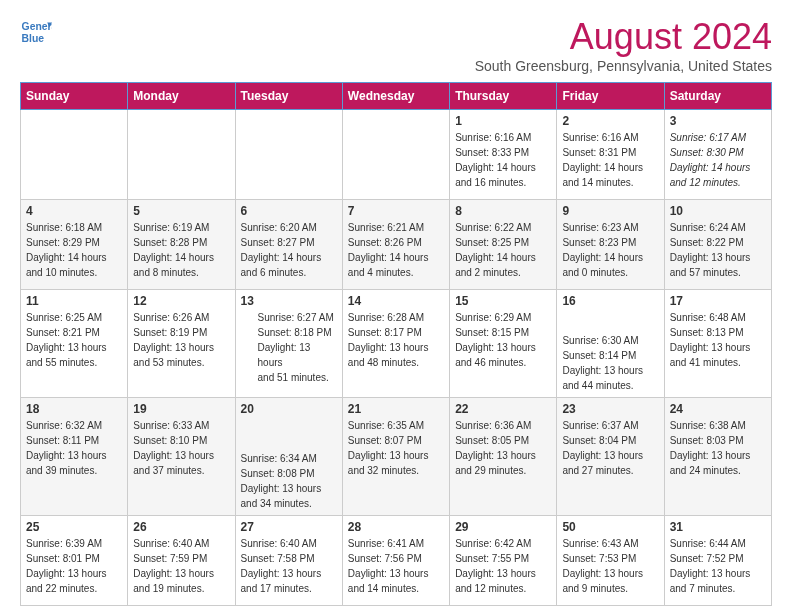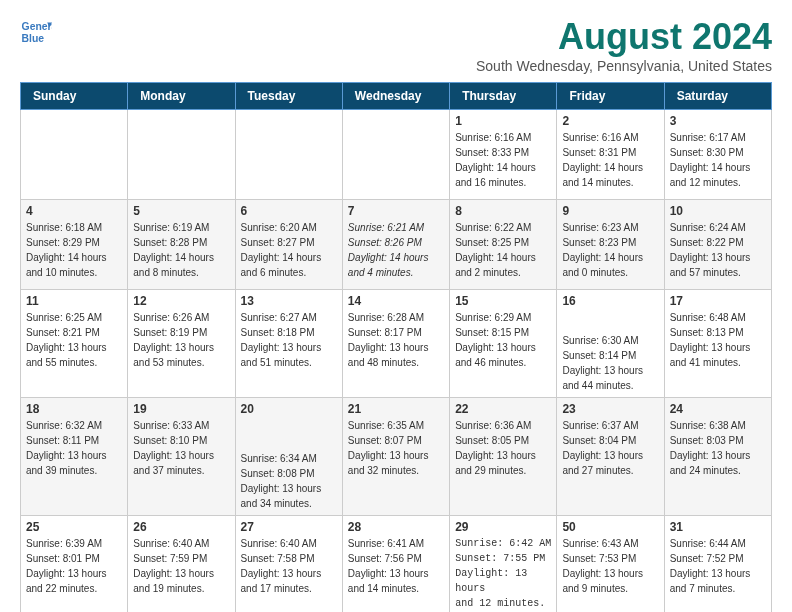--- a/index.html
+++ b/index.html
@@ -23,38 +23,38 @@
     }
     .logo-icon {
       width: 32px;
       height: 32px;
     }
     .title-block {
       text-align: right;
     }
     .month-title {
       font-size: 36px;
-      font-weight: bold;
-      color: #0f766e;
+      font-weight: normal;
+      color: #be185d;
     }
     .location {
       font-size: 14px;
       color: #555;
     }
     table {
       width: 100%;
       border-collapse: collapse;
       table-layout: fixed;
     }
     thead tr th {
-      background: #0c4a6e;
+      background: #be185d;
       color: #fff;
       font-size: 12px;
       font-weight: bold;
-      padding: 6px 12px;
+      padding: 6px 5px;
       text-align: left;
       border: 1px solid #5a9ad5;
     }
     tbody tr td {
       vertical-align: top;
       border: 1px solid #ccc;
       padding: 4px 5px;
       font-size: 10.5px;
       color: #333;
       height: 90px;
@@ -85,21 +85,21 @@
 <div class="header">
   <div class="logo">
     <svg class="logo-icon" viewBox="0 0 40 40" xmlns="http://www.w3.org/2000/svg">
       <text x="2" y="18" font-size="13" font-weight="bold" fill="#3a7abf">General</text>
       <text x="2" y="32" font-size="13" font-weight="bold" fill="#3a7abf">Blue</text>
       <polygon points="34,8 40,8 37,14" fill="#3a7abf"></polygon>
     </svg>
   </div>
   <div class="title-block">
     <div class="month-title">August 2024</div>
-    <div class="location">South Wednesday, Pennsylvania, United States</div>
+    <div class="location">South Greensburg, Pennsylvania, United States</div>
   </div>
 </div>
 
 <table>
   <thead>
     <tr id="weekday-headers">
         <th>Sunday</th>
         <th>Monday</th>
         <th>Tuesday</th>
         <th>Wednesday</th>
@@ -123,21 +123,21 @@
         </td>
         <td>
           <span class="day-num">2</span>
           <div class="day-info" style="white-space: pre-line;">Sunrise: 6:16 AM
 Sunset: 8:31 PM
 Daylight: 14 hours
 and 14 minutes.</div>
         </td>
         <td>
           <span class="day-num">3</span>
-          <div class="day-info" style="white-space: pre-line;">Sunrise: 6:17 AM
+          <div class="day-info" style="white-space: pre-line; font-style: italic;">Sunrise: 6:17 AM
 Sunset: 8:30 PM
 Daylight: 14 hours
 and 12 minutes.</div>
         </td>
       </tr>
       <tr>
         <td>
           <span class="day-num">4</span>
           <div class="day-info" style="white-space: pre-line;">Sunrise: 6:18 AM
 Sunset: 8:29 PM
@@ -153,21 +153,21 @@
         </td>
         <td>
           <span class="day-num">6</span>
           <div class="day-info" style="white-space: pre-line;">Sunrise: 6:20 AM
 Sunset: 8:27 PM
 Daylight: 14 hours
 and 6 minutes.</div>
         </td>
         <td>
           <span class="day-num">7</span>
-          <div class="day-info" style="white-space: pre-line; font-style: italic;">Sunrise: 6:21 AM
+          <div class="day-info" style="white-space: pre-line;">Sunrise: 6:21 AM
 Sunset: 8:26 PM
 Daylight: 14 hours
 and 4 minutes.</div>
         </td>
         <td>
           <span class="day-num">8</span>
           <div class="day-info" style="white-space: pre-line;">Sunrise: 6:22 AM
 Sunset: 8:25 PM
 Daylight: 14 hours
 and 2 minutes.</div>
@@ -197,21 +197,21 @@
         </td>
         <td>
           <span class="day-num">12</span>
           <div class="day-info" style="white-space: pre-line;">Sunrise: 6:26 AM
 Sunset: 8:19 PM
 Daylight: 13 hours
 and 53 minutes.</div>
         </td>
         <td>
           <span class="day-num">13</span>
-          <div class="day-info" style="white-space: pre-line;">Sunrise: 6:27 AM
+          <div class="day-info" style="white-space: pre-line; margin-left: 17px;">Sunrise: 6:27 AM
 Sunset: 8:18 PM
 Daylight: 13 hours
 and 51 minutes.</div>
         </td>
         <td>
           <span class="day-num">14</span>
           <div class="day-info" style="white-space: pre-line;">Sunrise: 6:28 AM
 Sunset: 8:17 PM
 Daylight: 13 hours
 and 48 minutes.</div>
@@ -313,21 +313,21 @@
         </td>
         <td>
           <span class="day-num">28</span>
           <div class="day-info" style="white-space: pre-line;">Sunrise: 6:41 AM
 Sunset: 7:56 PM
 Daylight: 13 hours
 and 14 minutes.</div>
         </td>
         <td>
           <span class="day-num">29</span>
-          <div class="day-info" style="white-space: pre-line; font-family: Liberation Mono, monospace;">Sunrise: 6:42 AM
+          <div class="day-info" style="white-space: pre-line;">Sunrise: 6:42 AM
 Sunset: 7:55 PM
 Daylight: 13 hours
 and 12 minutes.</div>
         </td>
         <td>
           <span class="day-num">50</span>
           <div class="day-info" style="white-space: pre-line;">Sunrise: 6:43 AM
 Sunset: 7:53 PM
 Daylight: 13 hours
 and 9 minutes.</div>

